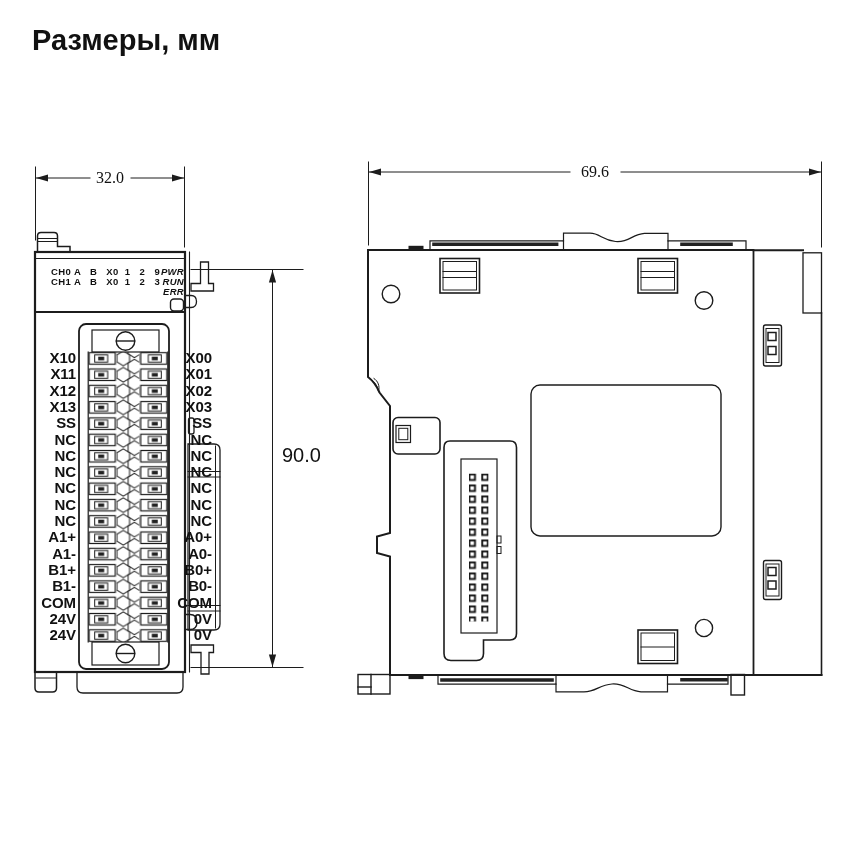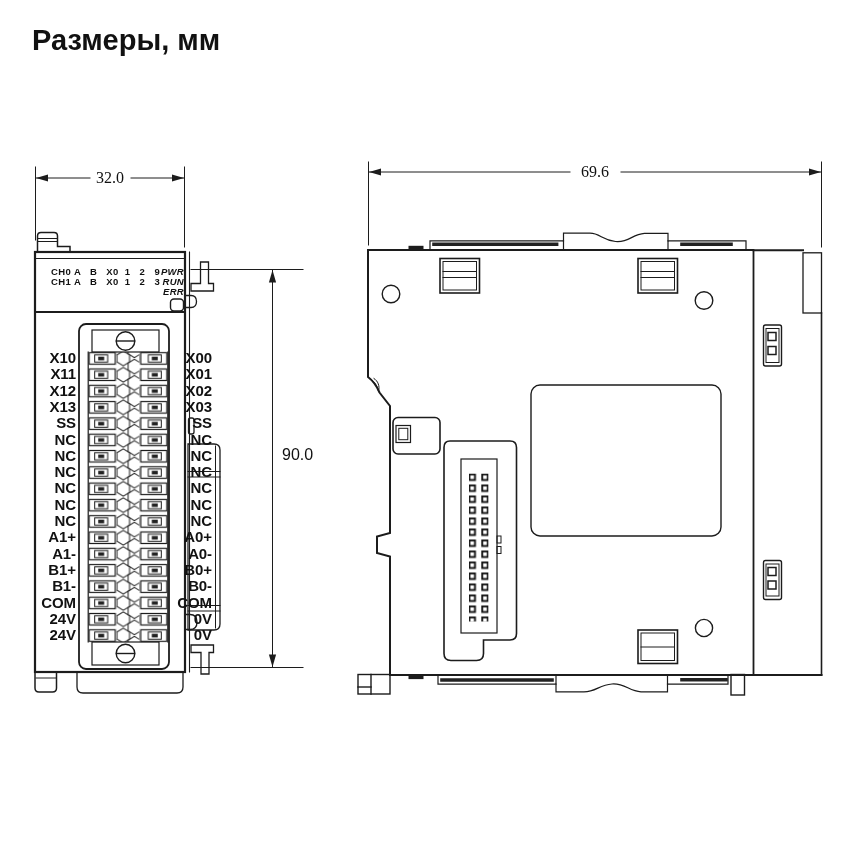--- a/index.html
+++ b/index.html
@@ -2,21 +2,21 @@
 <html><head>
 <meta charset="utf-8">
 <style>
   html,body{margin:0;padding:0;background:#fff;}
   #canvas{position:relative;width:860px;height:721px;background:#fff;overflow:hidden;
           font-family:"Liberation Sans",sans-serif;color:#111;}
   svg{position:absolute;left:0;top:0;}
   .overlay{position:absolute;color:#111;}
   .title{font-size:29px;font-weight:700;letter-spacing:0;}
   .dim{font-size:16px;background:#fff;padding:0 3px;transform:translate(-50%,-50%);white-space:nowrap;font-family:Liberation Serif, serif;}
-  .dim-side{font-size:16px;background:#fff;padding:0 2px;transform:translate(0,-50%);white-space:nowrap;}
+  .dim-side{font-size:20px;background:#fff;padding:0 2px;transform:translate(0,-50%);white-space:nowrap;}
   .ledline{font-size:9.5px;font-weight:700;letter-spacing:0.4px;white-space:pre;line-height:10.2px;height:10.2px;}
   .ledstatus div{font-size:9.5px;font-weight:700;letter-spacing:0.3px;line-height:10.2px;height:10.2px;text-align:right;font-style:italic;}
   .termcol div{font-size:15px;font-weight:700;letter-spacing:-0.1px;height:16.3px;line-height:16.3px;white-space:nowrap;}
   .term-left{text-align:right;}
   .term-right{text-align:right;}
 </style>
 </head>
 <body>
 
 <div id="canvas">

